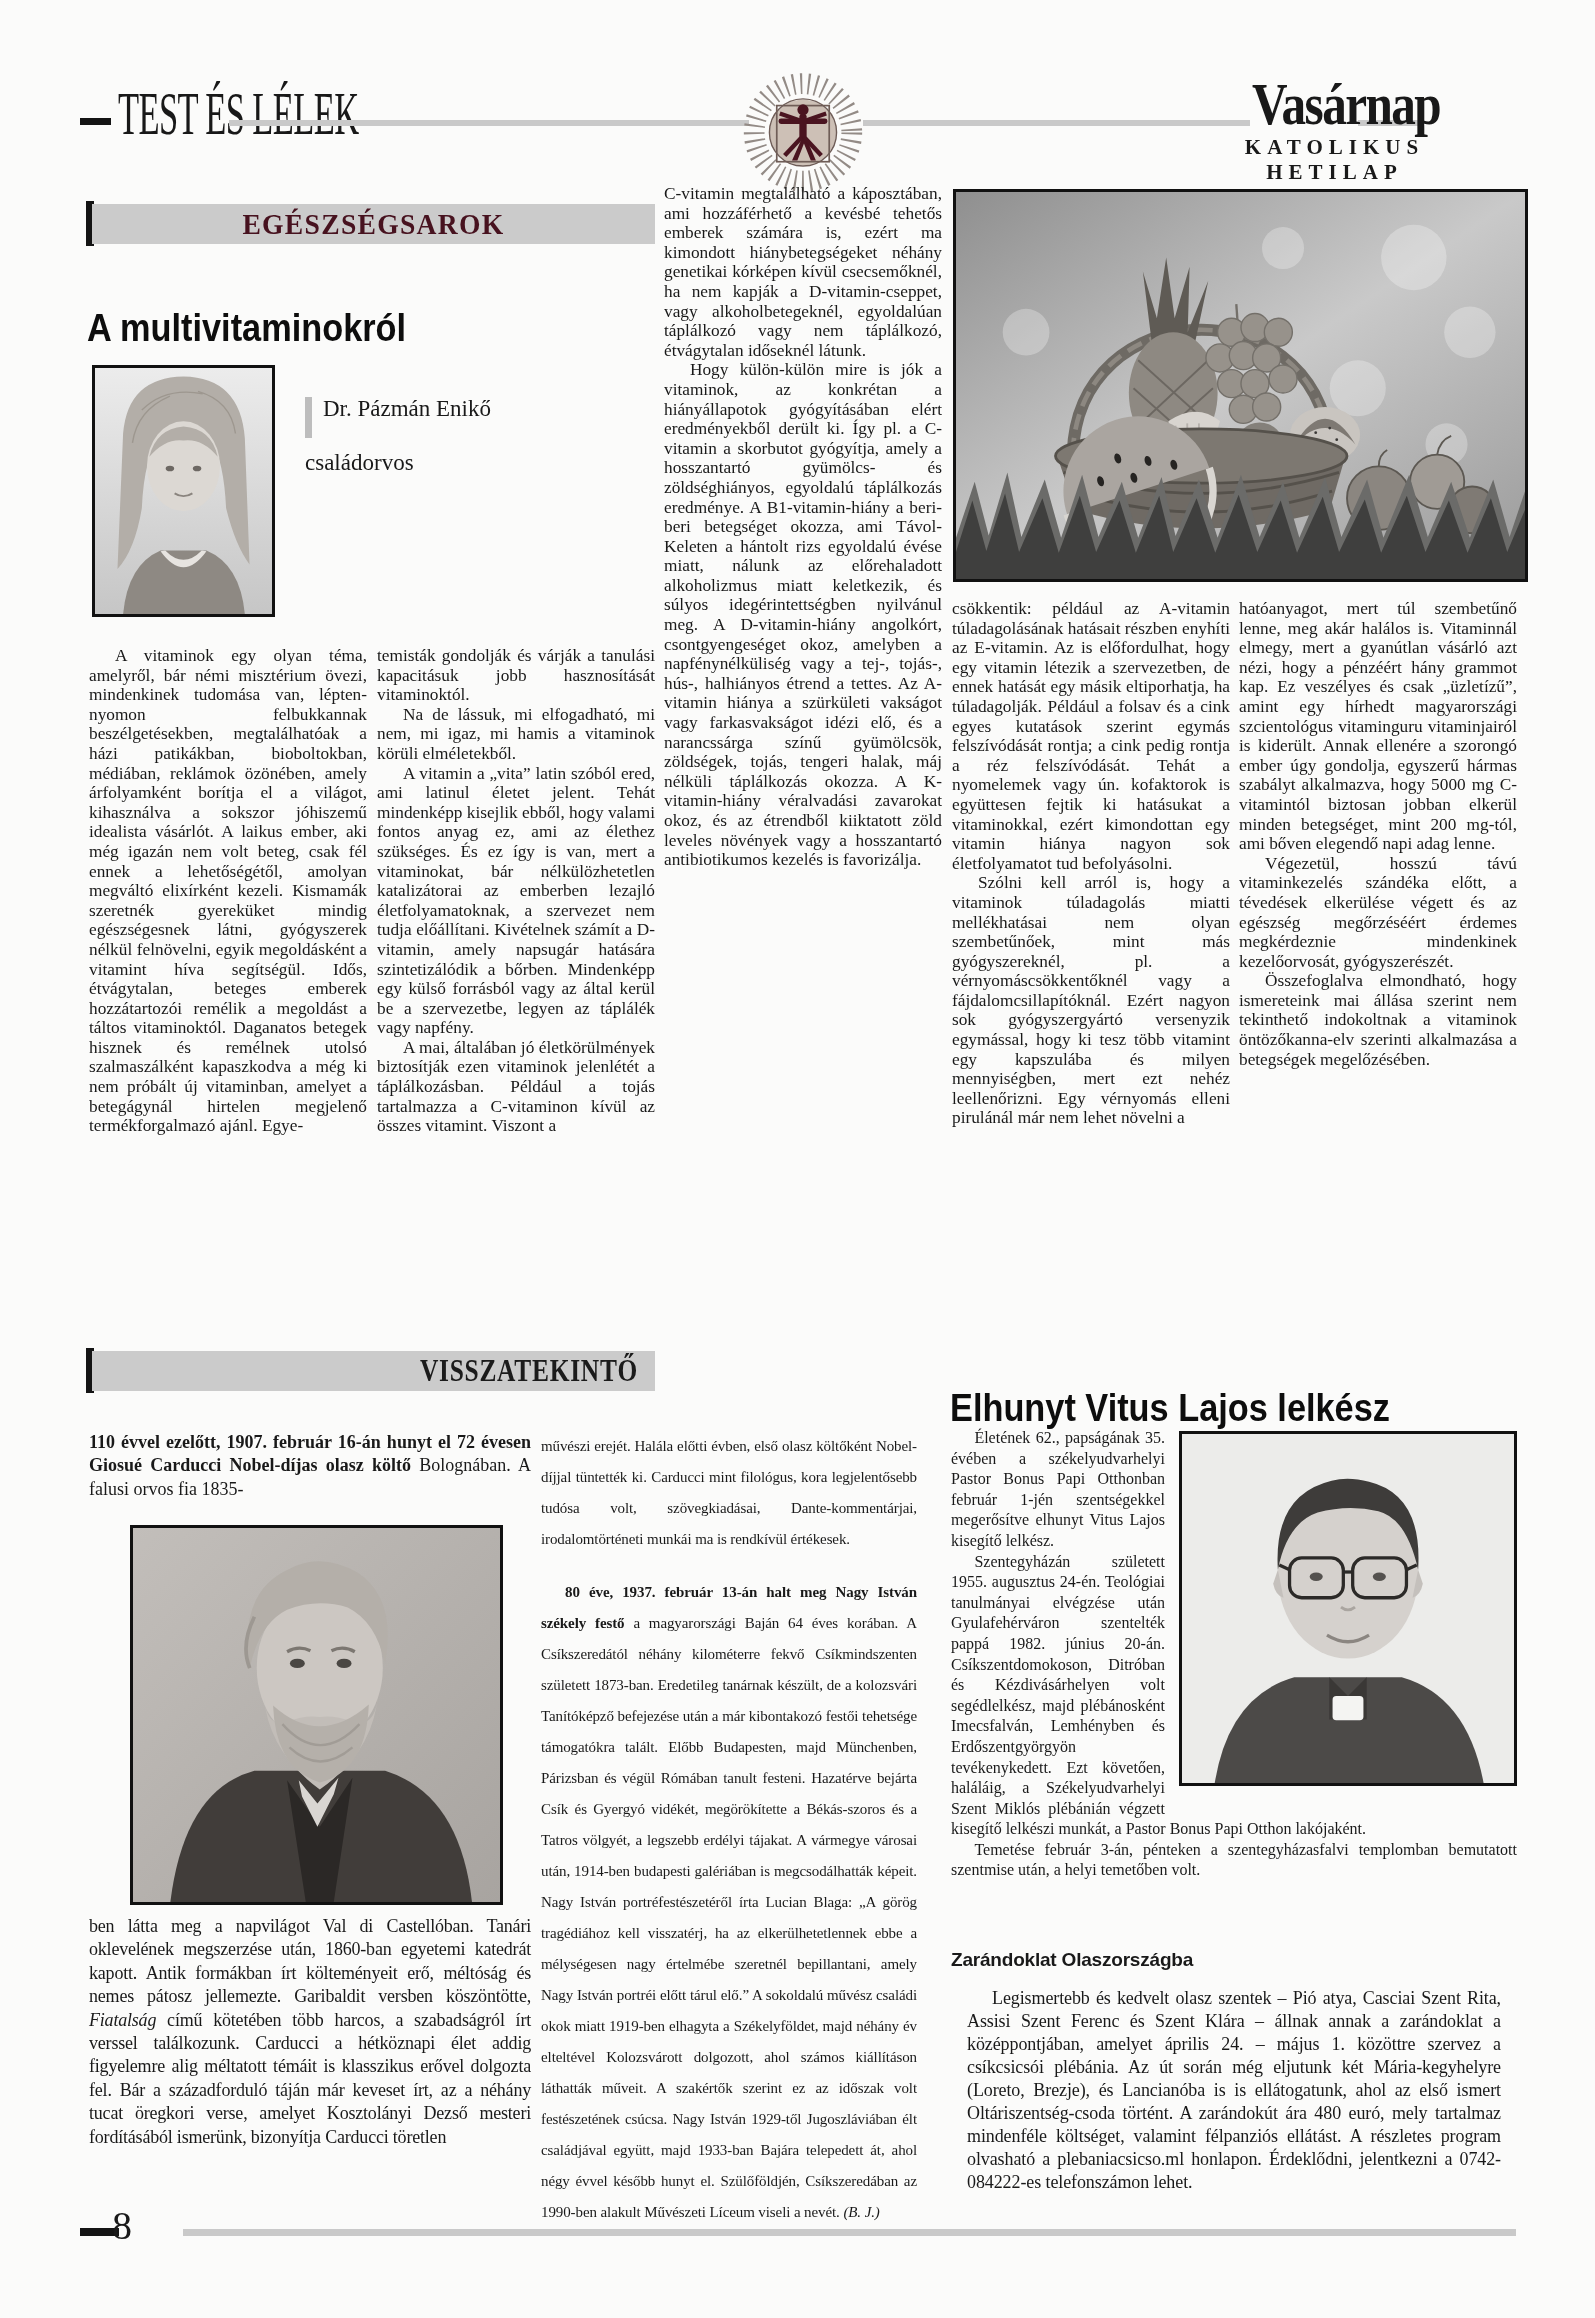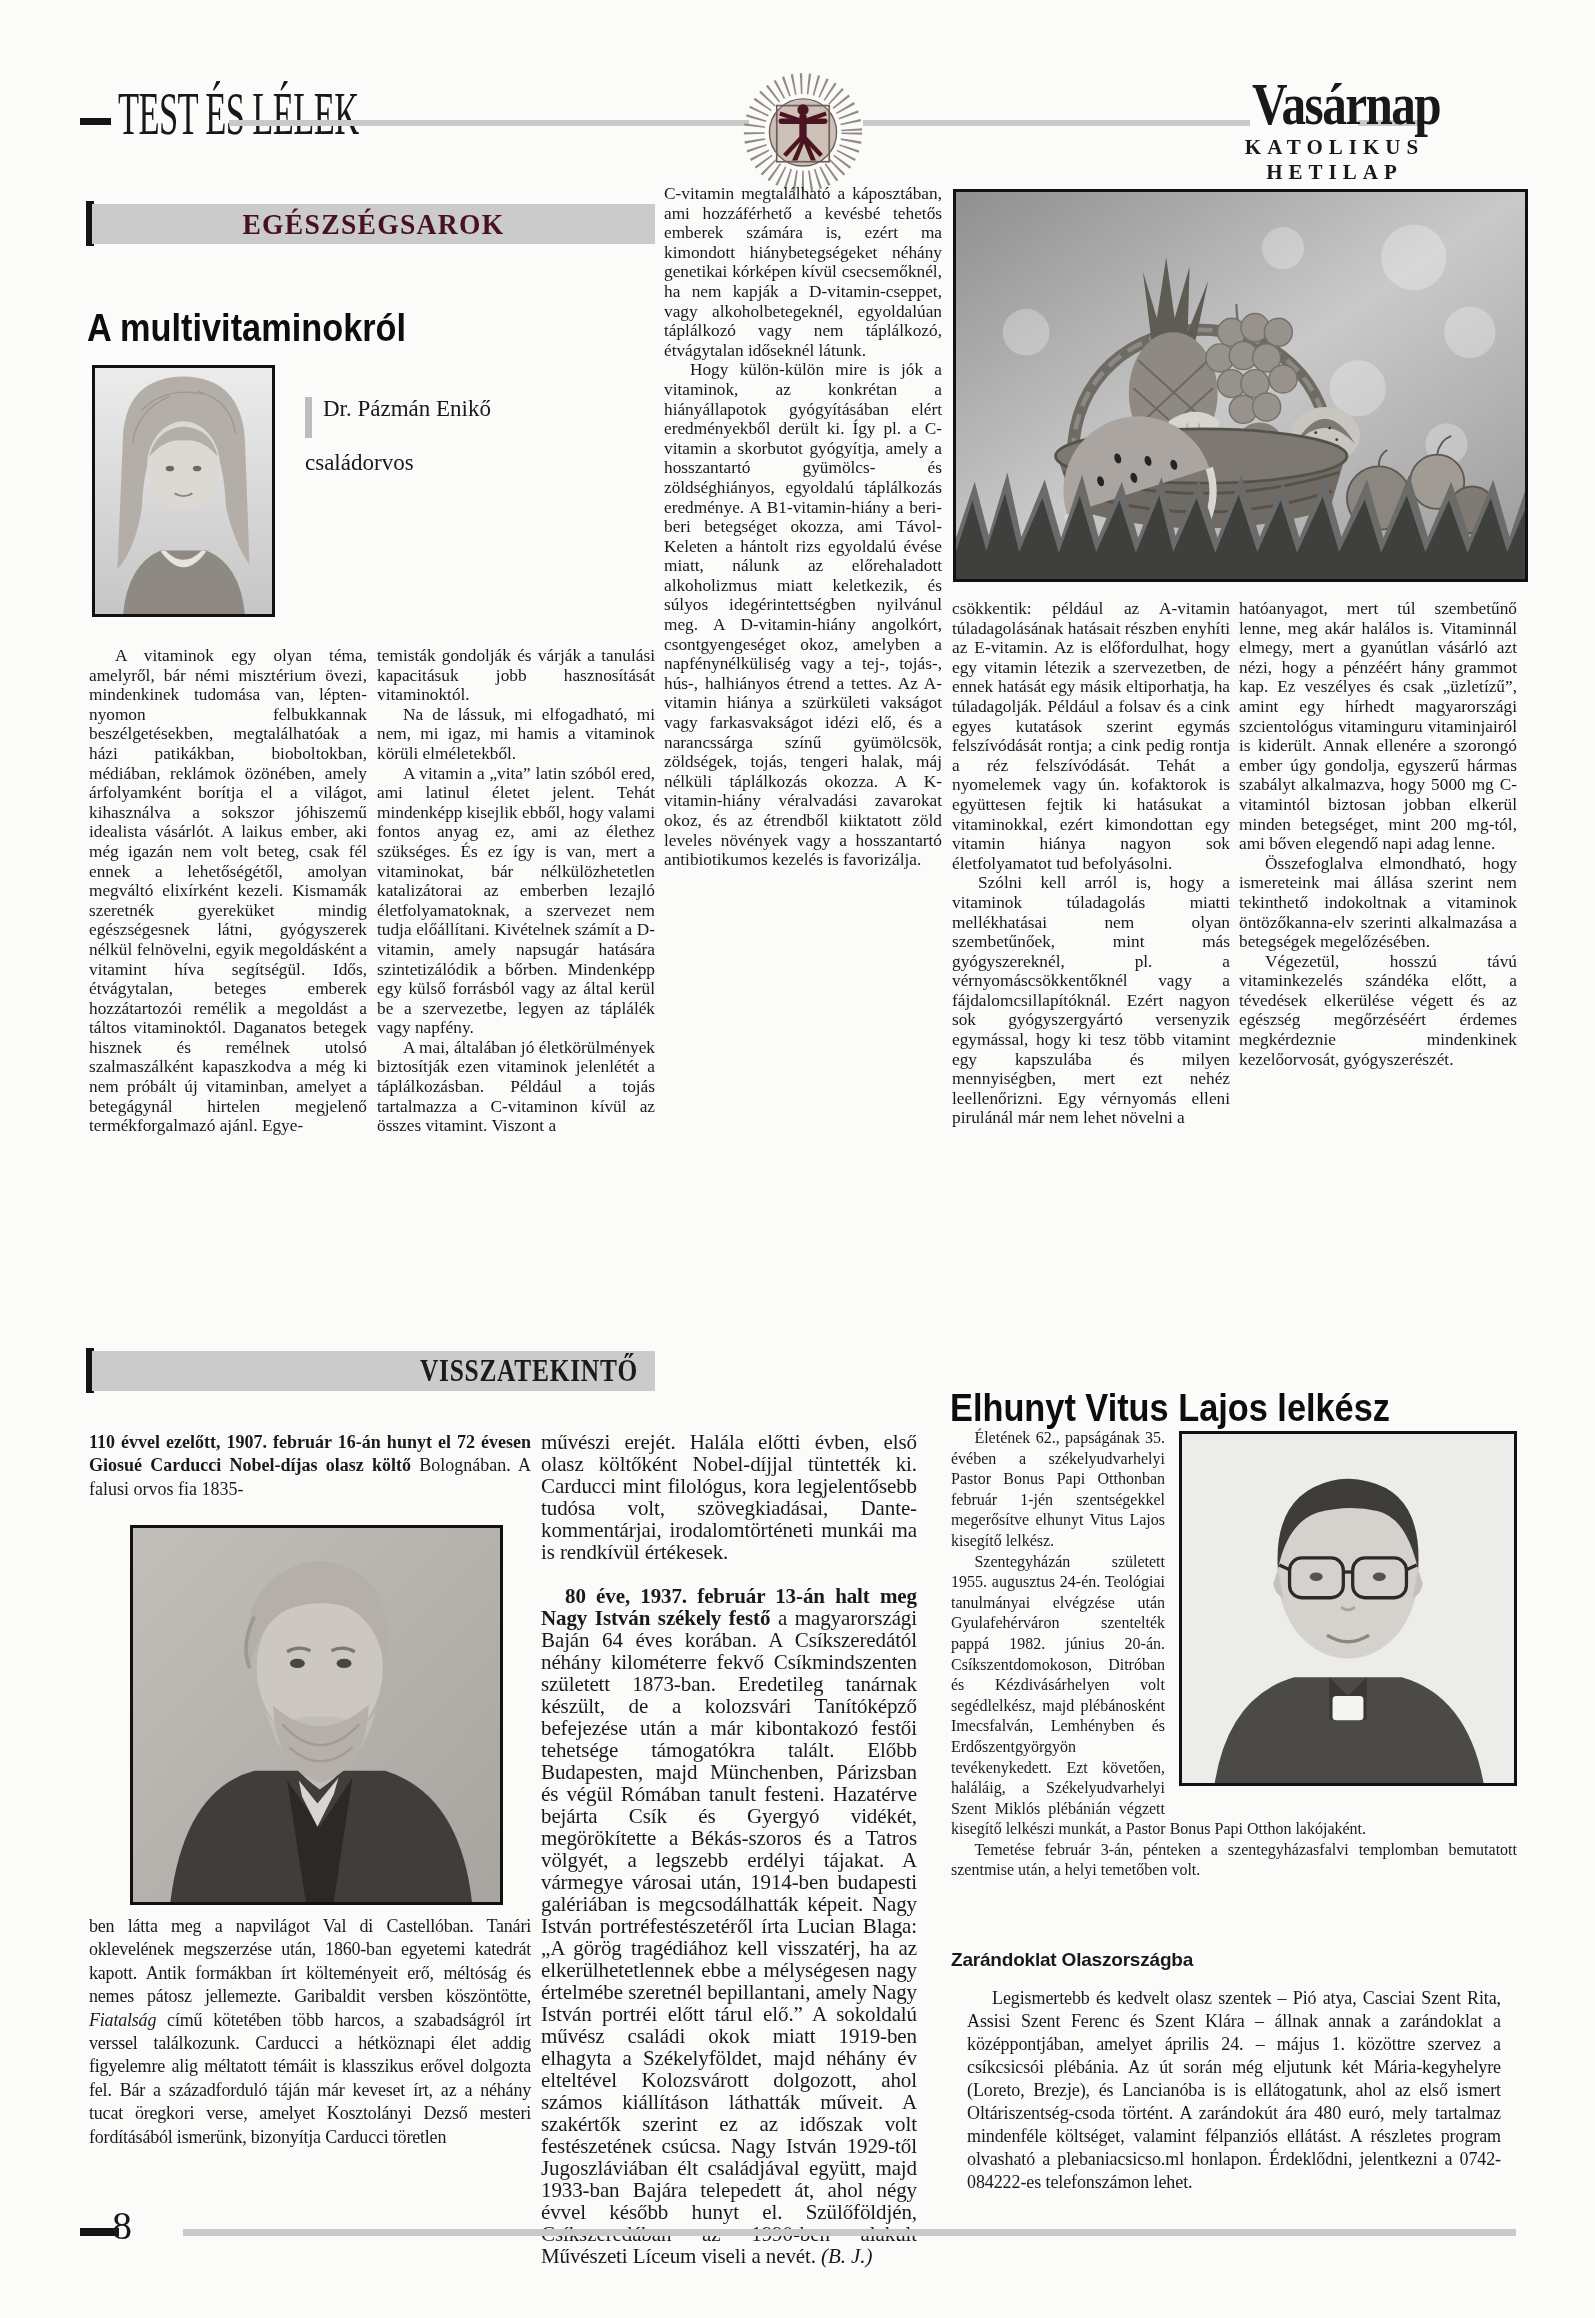--- a/index.html
+++ b/index.html
@@ -49,21 +49,21 @@
   #photo-vitus{float:right;width:332px;height:349px;margin:2.8px 0 13px 14px;}
 
   
   .bodycol{font-size:17.3px;line-height:19.6px;text-align:justify;overflow:hidden;}
   .bodycol p{margin:0;text-indent:26px;}
   .bodycol p.cont{text-indent:0;}
   .col-health{width:278px;height:679px;}
   #colh-3{height:1140px;}
   .retro-text{font-size:18px;line-height:23.4px;text-align:justify;}
   .retro-text p{margin:0;text-indent:0;}
-  #retro-col2{font-size:21px;line-height:22px;letter-spacing:-0.1px;}
+  #retro-col2{font-size:15px;line-height:31px;letter-spacing:-0.1px;}
   #retro-col2 p.lead{text-indent:24px;}
   #vitus-article{font-size:16px;line-height:20.6px;text-align:justify;}
   #vitus-article p{margin:0;text-indent:23.4px;}
   #zar-block{font-size:18px;line-height:23px;text-align:justify;letter-spacing:-0.1px;}
   #zar-block h3{font-size:19px;margin:0 0 2.8px 0;letter-spacing:-0.2px;}
   #zar-block p{margin:16px;text-indent:25px;}
   .it{font-style:italic;}
   strong{font-weight:700;}
 
   
@@ -265,22 +265,22 @@
 <div class="abs bodycol col-health" id="colh-3" style="left:664px;top:184px;">
   <p class="cont">C-vitamin megtalálható a káposztában, ami hozzáférhető a kevésbé tehetős emberek számára is, ezért ma kimondott hiánybetegségeket néhány genetikai kórképen kívül csecsemőknél, ha nem kapják a D-vitamin-cseppet, vagy alkoholbetegeknél, egyoldalúan táplálkozó vagy nem táplálkozó, étvágytalan időseknél látunk.</p>
   <p>Hogy külön-külön mire is jók a vitaminok, az konkrétan a hiányállapotok gyógyításában elért eredményekből derült ki. Így pl. a C-vitamin a skorbutot gyógyítja, amely a hosszantartó gyümölcs- és zöldséghiányos, egyoldalú táplálkozás eredménye. A B1-vitamin-hiány a beri-beri betegséget okozza, ami Távol-Keleten a hántolt rizs egyoldalú évése miatt, nálunk az előrehaladott alkoholizmus miatt keletkezik, és súlyos idegérintettségben nyilvánul meg. A D-vitamin-hiány angolkórt, csontgyengeséget okoz, amelyben a napfénynélküliség vagy a tej-, tojás-, hús-, halhiányos étrend a tettes. Az A-vitamin hiánya a szürkületi vakságot vagy farkasvakságot idézi elő, és a narancssárga színű gyümölcsök, zöldségek, tojás, tengeri halak, máj nélküli táplálkozás okozza. A K-vitamin-hiány véralvadási zavarokat okoz, és az étrendből kiiktatott zöld leveles növények vagy a hosszantartó antibiotikumos kezelés is favorizálja.</p>
 </div>
 <div class="abs bodycol col-health" style="left:952px;top:599px;height:725px;">
   <p class="cont">csökkentik: például az A-vitamin túladagolásának hatásait részben enyhíti az E-vitamin. Az is előfordulhat, hogy egy vitamin létezik a szervezetben, de ennek hatását egy másik eltiporhatja, ha túladagolják. Például a folsav és a cink egyes kutatások szerint egymás felszívódását rontja; a cink pedig rontja a réz felszívódását. Tehát a nyomelemek vagy ún. kofaktorok is együttesen fejtik ki hatásukat a vitaminokkal, ezért kimondottan egy vitamin hiánya nagyon sok életfolyamatot tud befolyásolni.</p>
   <p>Szólni kell arról is, hogy a vitaminok túladagolás miatti mellékhatásai nem olyan szembetűnőek, mint más gyógyszereknél, pl. a vérnyomáscsökkentőknél vagy a fájdalomcsillapítóknál. Ezért nagyon sok gyógyszergyártó versenyzik egymással, hogy ki tesz több vitamint egy kapszulába és milyen mennyiségben, mert ezt nehéz leellenőrizni. Egy vérnyomás elleni pirulánál már nem lehet növelni a</p>
 </div>
 <div class="abs bodycol col-health" style="left:1239px;top:599px;height:725px;">
   <p class="cont">hatóanyagot, mert túl szembetűnő lenne, meg akár halálos is. Vitaminnál elmegy, mert a gyanútlan vásárló azt nézi, hogy a pénzéért hány grammot kap. Ez veszélyes és csak „üzletízű”, amint egy hírhedt magyarországi szcientológus vitaminguru vitaminjairól is kiderült. Annak ellenére a szorongó ember úgy gondolja, egyszerű hármas szabályt alkalmazva, hogy 5000 mg C-vitamintól biztosan jobban elkerül minden betegséget, mint 200 mg-tól, ami bőven elegendő napi adag lenne.</p>
+  <p>Végezetül, hosszú távú vitaminkezelés szándéka előtt, a tévedések elkerülése végett és az egészség megőrzéséért érdemes megkérdeznie mindenkinek kezelőorvosát, gyógyszerészét.</p>
   <p>Összefoglalva elmondható, hogy ismereteink mai állása szerint nem tekinthető indokoltnak a vitaminok öntözőkanna-elv szerinti alkalmazása a betegségek megelőzésében.</p>
-  <p>Végezetül, hosszú távú vitaminkezelés szándéka előtt, a tévedések elkerülése végett és az egészség megőrzéséért érdemes megkérdeznie mindenkinek kezelőorvosát, gyógyszerészét.</p>
 </div>
 
 <div class="abs band-tick" style="left:86px;top:1348px;"></div>
 <div class="abs band" id="kicker-retro">
   <span class="t">VISSZATEKINTŐ</span>
 </div>
 
 <div class="abs retro-text" style="left:89px;top:1431px;width:442px;">
   <p><strong>110 évvel ezelőtt, 1907. február 16-án hunyt el 72 évesen Giosué Carducci Nobel-díjas olasz költő </strong><span>Bolognában. A falusi orvos fia 1835-</span></p>
 </div>

